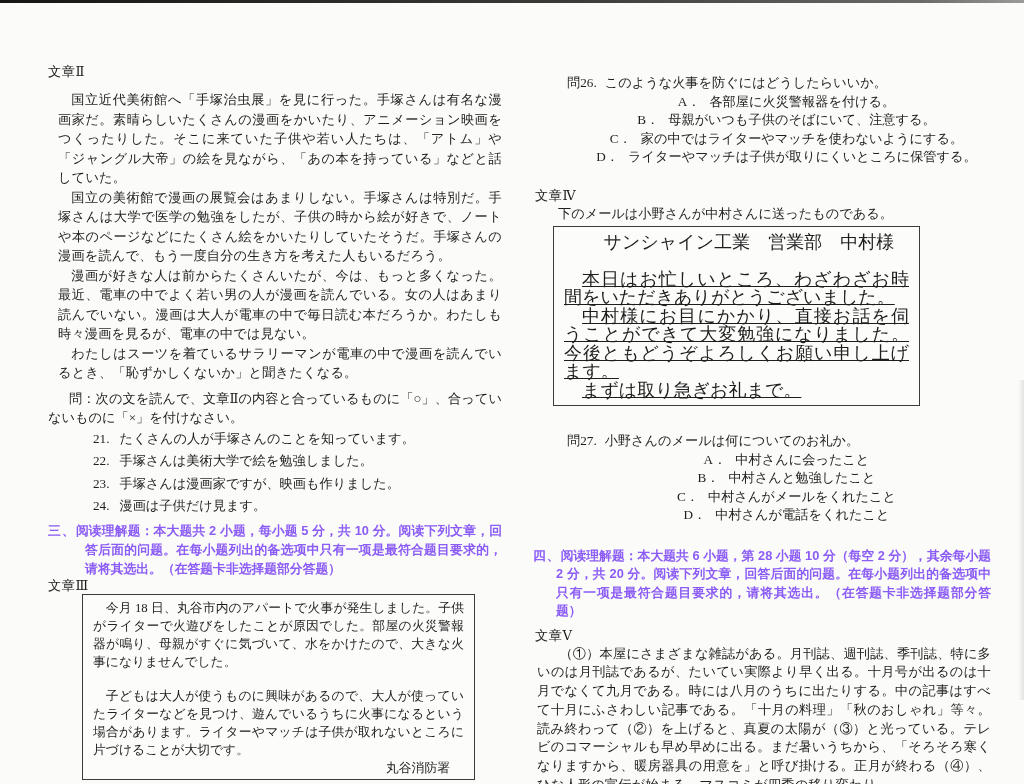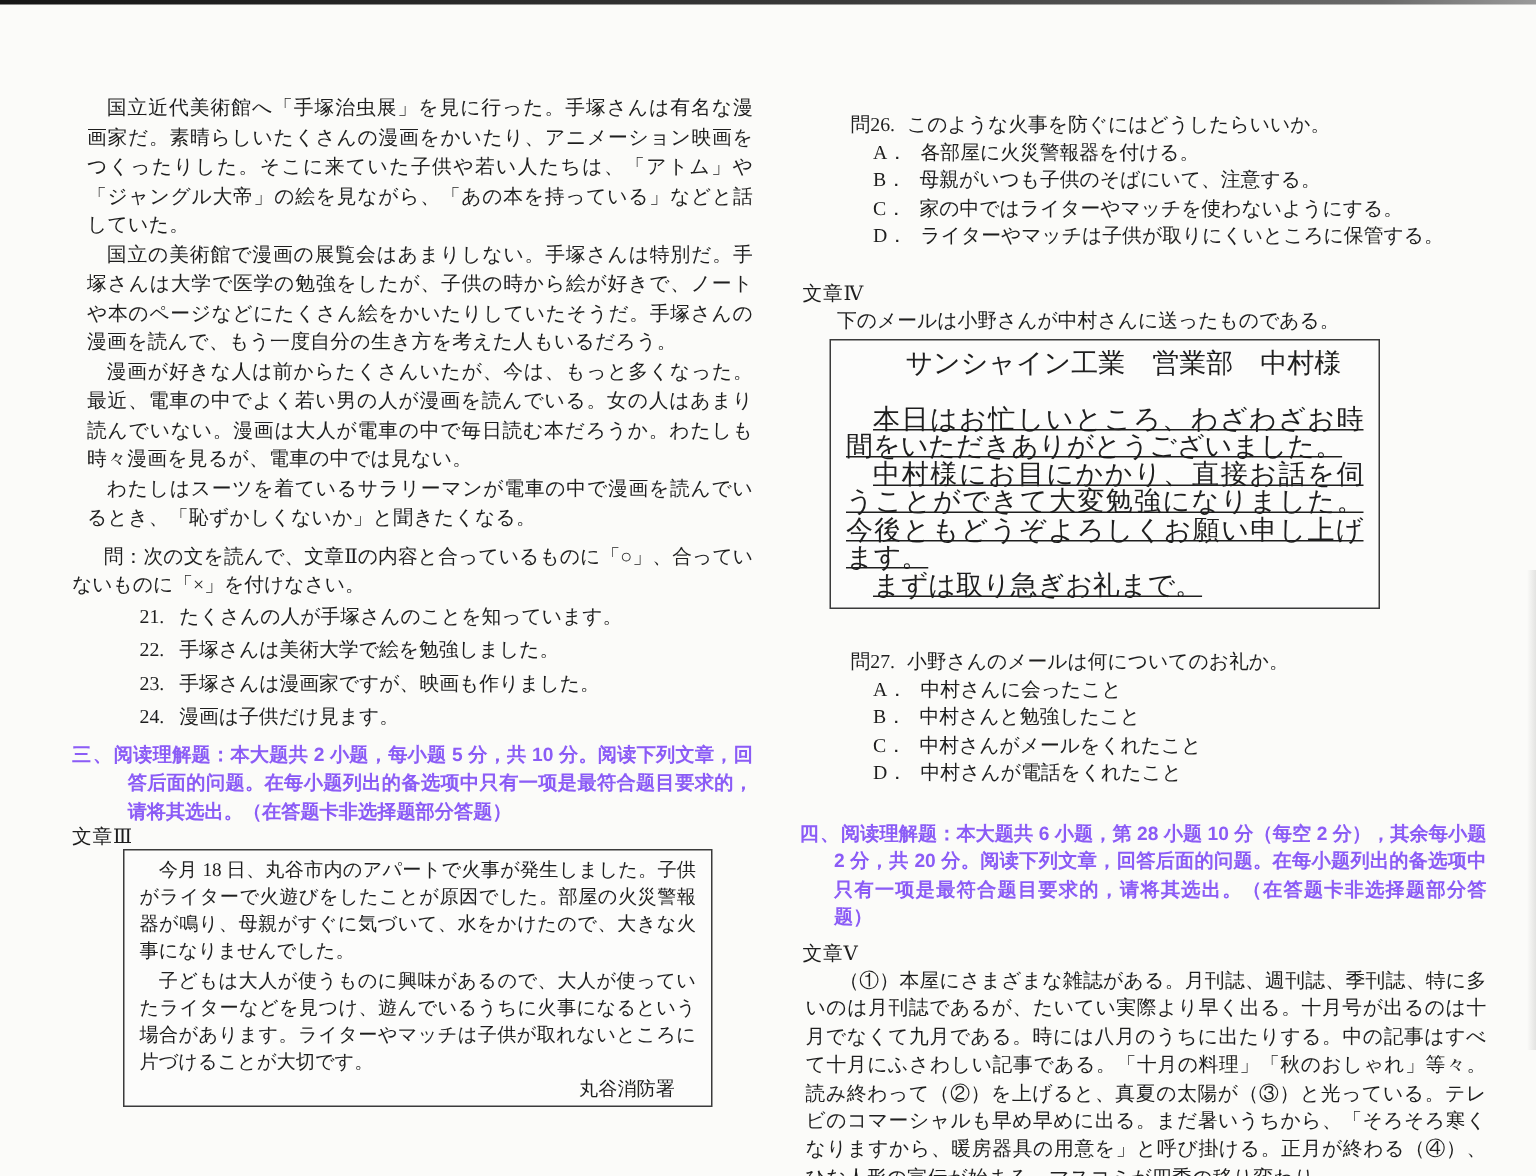--- a/index.html
+++ b/index.html
@@ -88,36 +88,37 @@
     width: 371px;
     padding: 4px 10px 2px 10px;
     line-height: 18px;
     font-size: 12.8px;
   }
   #fire-box p {
     margin: 0;
     text-indent: 1em;
     text-align: justify;
   }
-  #fire-box p + p { margin-top: 2px; }
+  #fire-box p + p { margin-top: 16px; }
   .signature {
     text-align: right;
     padding-right: 14px;
     line-height: 18px;
   }
 
   .q-stem {
     padding-left: 34px;
     white-space: nowrap;
   }
   .q-label { margin-right: 8px; }
   .opt {
     padding-left: 49px;
     line-height: 18.5px;
     white-space: nowrap;
+    text-align: center;
   }
   .opt-key { margin-right: 9px; }
 
   #passage4-label { margin-top: 20px; margin-left: 2px; margin-bottom: 0; line-height: 18px; }
   #passage4-intro {
     margin: 0 0 0 25px;
     line-height: 18.5px;
   }
   #email-box {
     margin-top: 3px;
@@ -150,20 +151,21 @@
   }
 </style>
 </head>
 <body>
 
 <div class="scan-edge-top"></div>
 <div class="scan-smudge-right"></div>
 
 <div class="page" id="page-left">
 
+  <div class="psg-label">文章Ⅱ</div>
 
   <p class="para">国立近代美術館へ「手塚治虫展」を見に行った。手塚さんは有名な漫画家だ。素晴らしいたくさんの漫画をかいたり、アニメーション映画をつくったりした。そこに来ていた子供や若い人たちは、「アトム」や「ジャングル大帝」の絵を見ながら、「あの本を持っている」などと話していた。</p>
   <p class="para">国立の美術館で漫画の展覧会はあまりしない。手塚さんは特別だ。手塚さんは大学で医学の勉強をしたが、子供の時から絵が好きで、ノートや本のページなどにたくさん絵をかいたりしていたそうだ。手塚さんの漫画を読んで、もう一度自分の生き方を考えた人もいるだろう。</p>
   <p class="para">漫画が好きな人は前からたくさんいたが、今は、もっと多くなった。最近、電車の中でよく若い男の人が漫画を読んでいる。女の人はあまり読んでいない。漫画は大人が電車の中で毎日読む本だろうか。わたしも時々漫画を見るが、電車の中では見ない。</p>
   <p class="para">わたしはスーツを着ているサラリーマンが電車の中で漫画を読んでいるとき、「恥ずかしくないか」と聞きたくなる。</p>
 
   <p class="q-intro">問：次の文を読んで、文章Ⅱの内容と合っているものに「○」、合っていないものに「×」を付けなさい。</p>
 
   <div class="tf-item">
     <span class="tf-no">21.</span><span>たくさんの人が手塚さんのことを知っています。</span>

